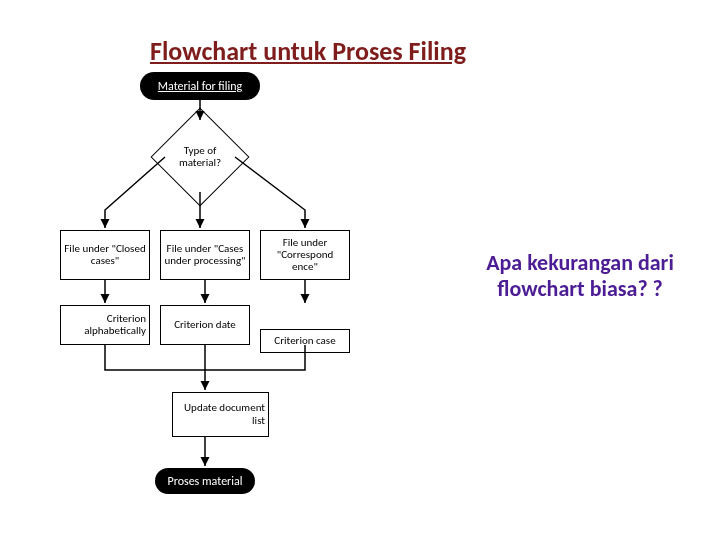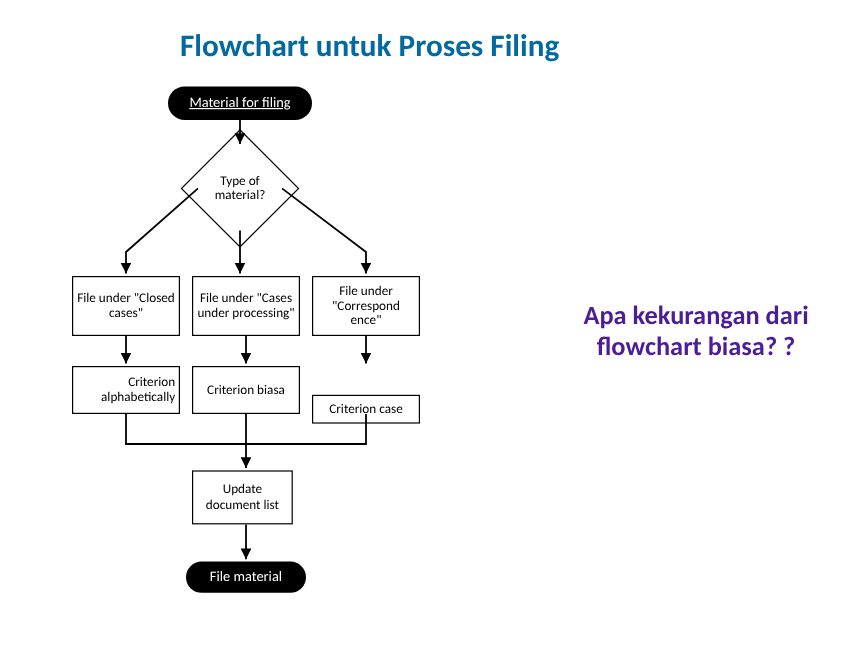--- a/index.html
+++ b/index.html
@@ -6,25 +6,26 @@
     margin: 0;
     padding: 0;
     width: 720px;
     height: 540px;
     background: #fff;
     font-family: Calibri, Arial, sans-serif;
     position: relative;
   }
   .title {
     position: absolute;
-    top: 22px;
+    top: 35px;
     left: 150px;
     font-size: 26px;
     font-weight: bold;
-    color: #0369a1;
+    color: #7f1d1d;
+    text-decoration: underline;
   }
   .question {
     position: absolute;
     top: 250px;
     left: 470px;
     width: 220px;
     font-size: 22px;
     font-weight: bold;
     color: #4c1d95;
     text-align: center;
@@ -104,27 +105,27 @@
 </div>
 
 <div class="process" style="left:60px; top:230px; width:90px; height:50px;">File under "Closed cases"</div>
 
 <div class="process" style="left:160px; top:230px; width:90px; height:50px;">File under "Cases under processing"</div>
 
 <div class="process" style="left:260px; top:230px; width:90px; height:50px;">File under "Correspond ence"</div>
 
 <div class="process" style="left:60px; top:305px; width:90px; height:40px;text-align:right;">Criterion alphabetically</div>
 
-<div class="process" style="left:160px; top:305px; width:90px; height:40px;">Criterion biasa</div>
+<div class="process" style="left:160px; top:305px; width:90px; height:40px;">Criterion date</div>
 
 <div class="process" style="left:260px; top:293px; width:90px; height:24px;margin-top:36px;">Criterion case</div>
 
-<div class="process" style="left:160px; top:392px; width:84px; height:45px;">Update document list</div>
+<div class="process" style="left:172px; top:392px; width:97px; height:45px;text-align:right;">Update document list</div>
 
-<div class="terminator" style="left:155px; top:468px; width:100px; height:26px;">File material</div>
+<div class="terminator" style="left:155px; top:468px; width:100px; height:26px;">Proses material</div>
 
 <svg class="connectors" width="720" height="540">
   <defs>
     <marker id="arrow" markerWidth="8" markerHeight="8" refX="6" refY="3" orient="auto">
       <path d="M0,0 L6,3 L0,6 Z" fill="#000"></path>
     </marker>
   </defs>
 
   <line x1="200" y1="100" x2="200" y2="120" stroke="#000" stroke-width="1.5" marker-end="url(#arrow)"></line>
 

